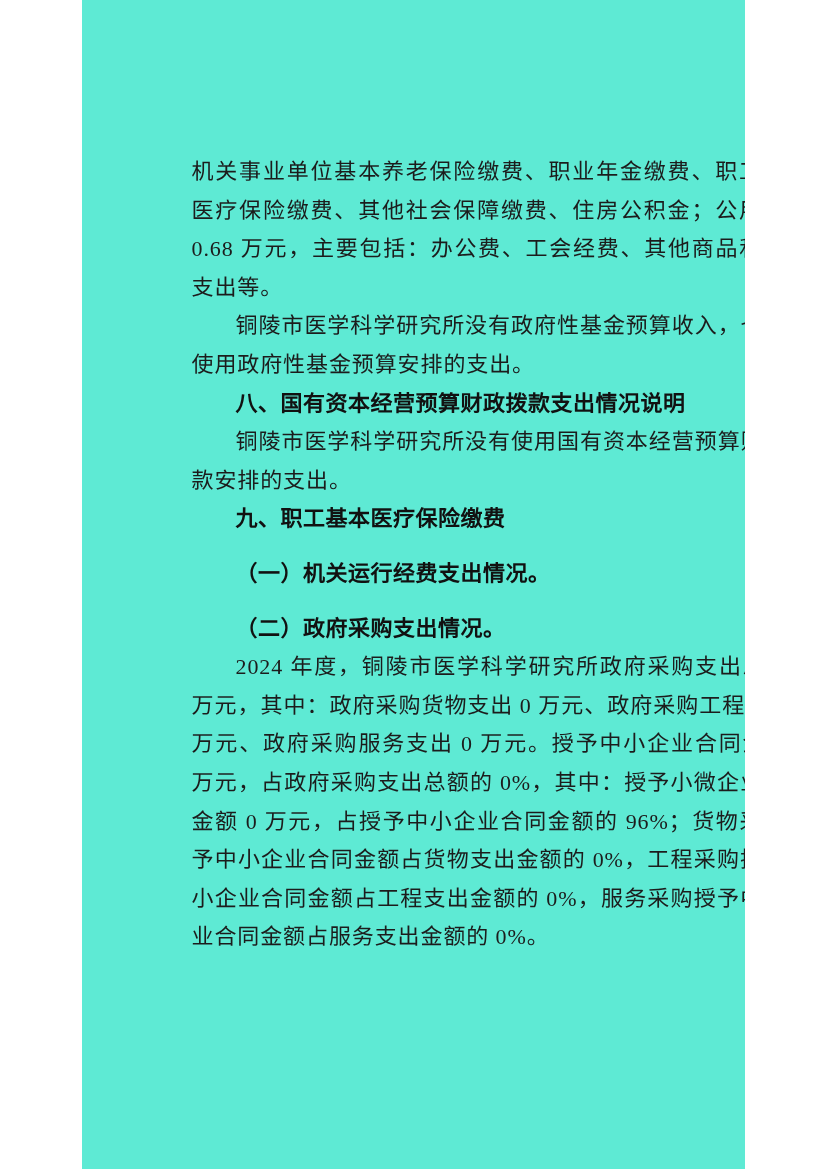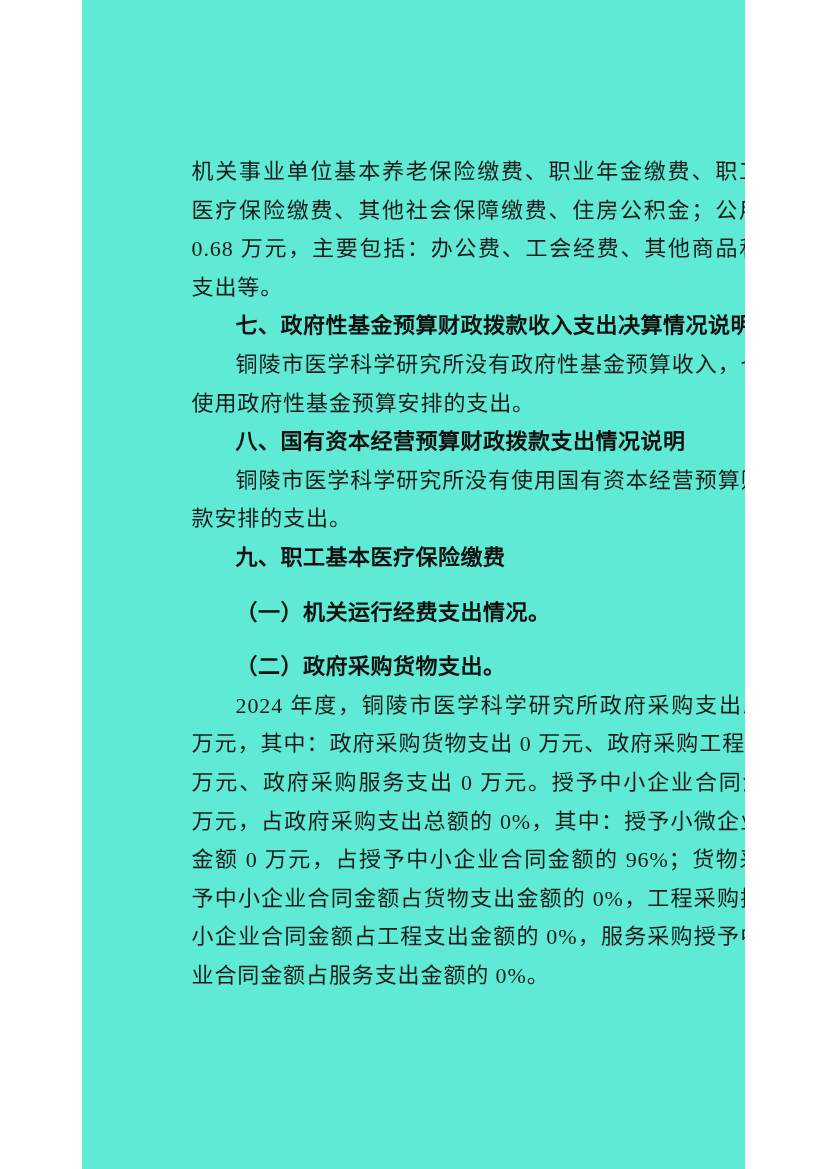--- a/index.html
+++ b/index.html
@@ -57,31 +57,30 @@
   }
 </style>
 </head>
 <body>
 
 <div class="page">
   <div class="content">
 
     <p class="block body-text no-indent">机关事业单位基本养老保险缴费、职业年金缴费、职工基本医疗保险缴费、其他社会保障缴费、住房公积金；公用经费 0.68 万元，主要包括：办公费、工会经费、其他商品和服务支出等。</p>
 
-    <h3 class="block heading-1">七、政府性基金预算财政拨款收入支出决算情况说明</h3>
 
     <p class="block body-text">铜陵市医学科学研究所没有政府性基金预算收入，也没有使用政府性基金预算安排的支出。</p>
 
     <h3 class="block heading-1">八、国有资本经营预算财政拨款支出情况说明</h3>
 
     <p class="block body-text">铜陵市医学科学研究所没有使用国有资本经营预算财政拨款安排的支出。</p>
 
     <h3 class="block heading-1">九、职工基本医疗保险缴费</h3>
 
     <h4 class="block heading-2">（一）机关运行经费支出情况。</h4>
 
 
-    <h4 class="block heading-2">（二）政府采购货物支出。</h4>
+    <h4 class="block heading-2">（二）政府采购支出情况。</h4>
 
     <p class="block body-text">2024 年度，铜陵市医学科学研究所政府采购支出总额 0 万元，其中：政府采购货物支出 0 万元、政府采购工程支出 0 万元、政府采购服务支出 0 万元。授予中小企业合同金额 0 万元，占政府采购支出总额的 0%，其中：授予小微企业合同金额 0 万元，占授予中小企业合同金额的 96%；货物采购授予中小企业合同金额占货物支出金额的 0%，工程采购授予中小企业合同金额占工程支出金额的 0%，服务采购授予中小企业合同金额占服务支出金额的 0%。</p>
 
   </div>
 </div>
 
 </body></html>

